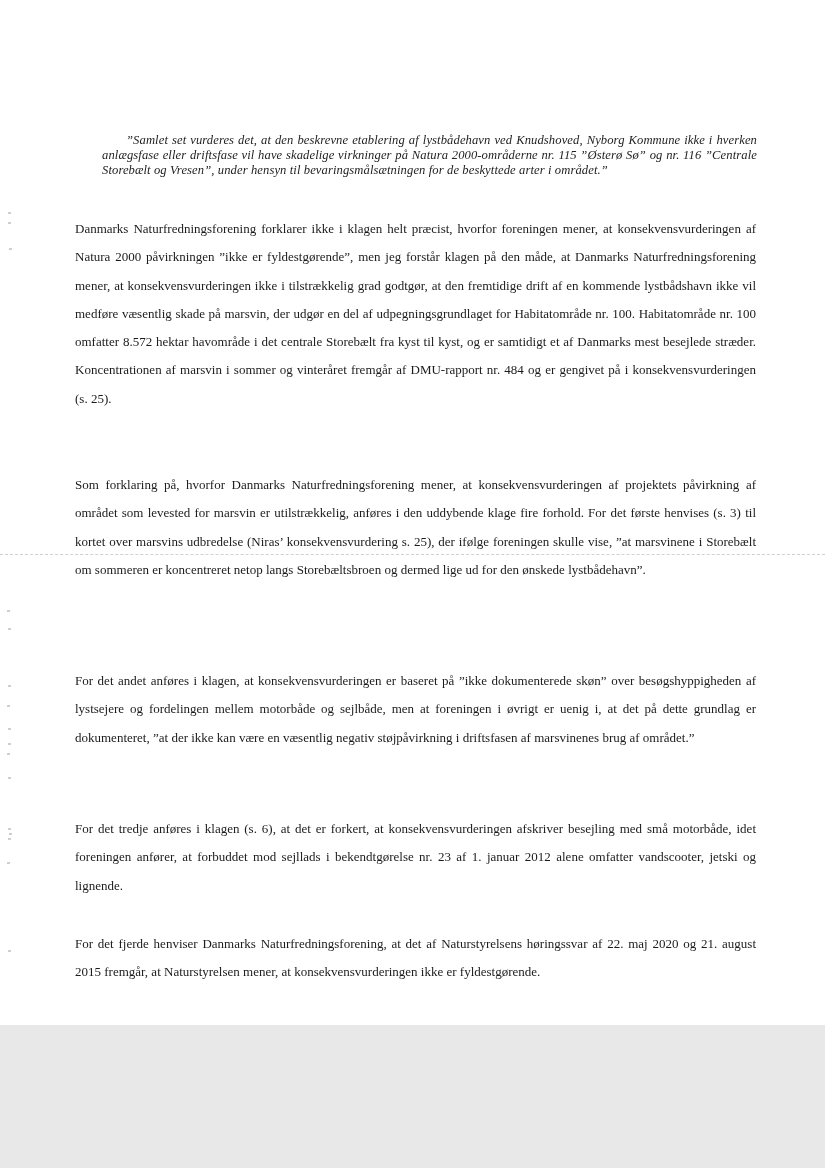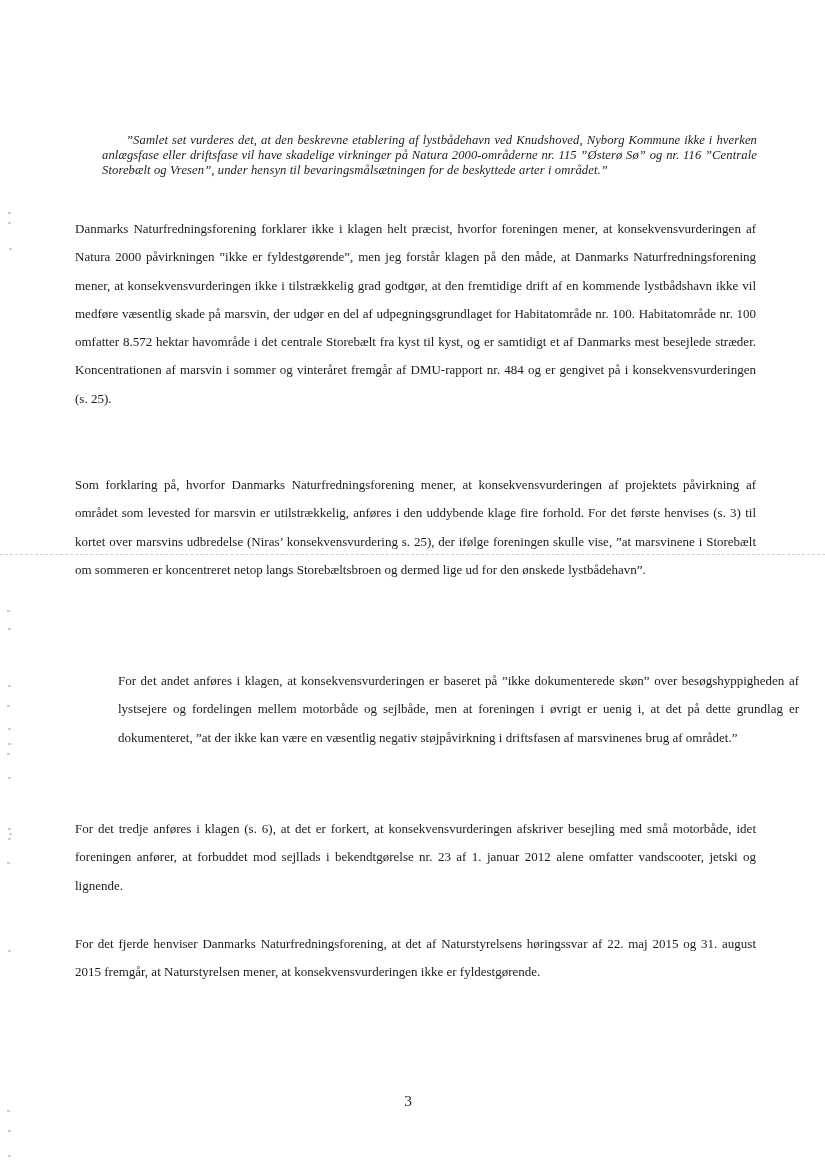--- a/index.html
+++ b/index.html
@@ -1,20 +1,20 @@
 <!DOCTYPE html>
 <html><head>
 <meta charset="utf-8">
 <style>
   * { margin: 0; padding: 0; box-sizing: border-box; }
   html, body { background: #e8e8e8; }
   .page {
     position: relative;
     width: 825px;
-    height: 1168px;
+    height: 1025px;
     margin: 0 auto;
     background: #ffffff;
     overflow: hidden;
     font-family: "Liberation Serif", "DejaVu Serif", serif;
     color: #1b1b1b;
   }
   .quote-block {
     position: absolute;
     top: 133px;
     left: 102px;
@@ -31,21 +31,21 @@
     position: absolute;
     left: 75px;
     width: 681px;
     font-size: 13px;
     line-height: 28.3px;
     text-align: justify;
     color: #1b1b1b;
   }
   .p1 { top: 215px; }
   .p2 { top: 471px; }
-  .p3 { top: 667px; margin-left: 43px; }
+  .p3 { top: 667px; }
   .p4 { top: 815px; }
   .p5 { top: 930px; }
   .page-number {
     position: absolute;
     top: 1092px;
     left: 0;
     right: 9px;
     text-align: center;
     font-size: 15.5px;
     color: #2a2a2a;
@@ -76,21 +76,21 @@
   <blockquote class="quote-block">”Samlet set vurderes det, at den beskrevne etablering af lystbådehavn ved Knudshoved, Nyborg Kommune ikke i hverken anlægsfase eller driftsfase vil have skadelige virkninger på Natura 2000-områderne nr. 115 ”Østerø Sø” og nr. 116 ”Centrale Storebælt og Vresen”, under hensyn til bevaringsmålsætningen for de beskyttede arter i området.”</blockquote>
 
   <p class="body-par p1">Danmarks Naturfredningsforening forklarer ikke i klagen helt præcist, hvorfor foreningen mener, at konsekvensvurderingen af Natura 2000 påvirkningen ”ikke er fyldestgørende”, men jeg forstår klagen på den måde, at Danmarks Naturfredningsforening mener, at konsekvensvurderingen ikke i tilstrækkelig grad godtgør, at den fremtidige drift af en kommende lystbådshavn ikke vil medføre væsentlig skade på marsvin, der udgør en del af udpegningsgrundlaget for Habitatområde nr. 100. Habitatområde nr. 100 omfatter 8.572 hektar havområde i det centrale Storebælt fra kyst til kyst, og er samtidigt et af Danmarks mest besejlede stræder. Koncentrationen af marsvin i sommer og vinteråret fremgår af DMU-rapport nr. 484 og er gengivet på i konsekvensvurderingen (s. 25).</p>
 
   <p class="body-par p2">Som forklaring på, hvorfor Danmarks Naturfredningsforening mener, at konsekvensvurderingen af projektets påvirkning af området som levested for marsvin er utilstrækkelig, anføres i den uddybende klage fire forhold. For det første henvises (s. 3) til kortet over marsvins udbredelse (Niras’ konsekvensvurdering s. 25), der ifølge foreningen skulle vise, ”at marsvinene i Storebælt om sommeren er koncentreret netop langs Storebæltsbroen og dermed lige ud for den ønskede lystbådehavn”.</p>
 
   <p class="body-par p3">For det andet anføres i klagen, at konsekvensvurderingen er baseret på ”ikke dokumenterede skøn” over besøgshyppigheden af lystsejere og fordelingen mellem motorbåde og sejlbåde, men at foreningen i øvrigt er uenig i, at det på dette grundlag er dokumenteret, ”at der ikke kan være en væsentlig negativ støjpåvirkning i driftsfasen af marsvinenes brug af området.”</p>
 
   <p class="body-par p4">For det tredje anføres i klagen (s. 6), at det er forkert, at konsekvensvurderingen afskriver besejling med små motorbåde, idet foreningen anfører, at forbuddet mod sejllads i bekendtgørelse nr. 23 af 1. januar 2012 alene omfatter vandscooter, jetski og lignende.</p>
 
-  <p class="body-par p5">For det fjerde henviser Danmarks Naturfredningsforening, at det af Naturstyrelsens høringssvar af 22. maj 2015 og 31. august 2015 fremgår, at Naturstyrelsen mener, at konsekvensvurderingen ikke er fyldestgørende.</p>
+  <p class="body-par p5">For det fjerde henviser Danmarks Naturfredningsforening, at det af Naturstyrelsens høringssvar af 22. maj 2020 og 21. august 2015 fremgår, at Naturstyrelsen mener, at konsekvensvurderingen ikke er fyldestgørende.</p>
 
   <div class="fold-line"></div>
 
   <div class="scan-dot" style="top:212px; left:8px;"></div>
   <div class="scan-dot" style="top:222px; left:8px;"></div>
   <div class="scan-dot" style="top:248px; left:9px;"></div>
   <div class="scan-dot" style="top:610px; left:7px;"></div>
   <div class="scan-dot" style="top:628px; left:8px;"></div>
   <div class="scan-dot" style="top:685px; left:8px;"></div>
   <div class="scan-dot" style="top:705px; left:7px;"></div>

